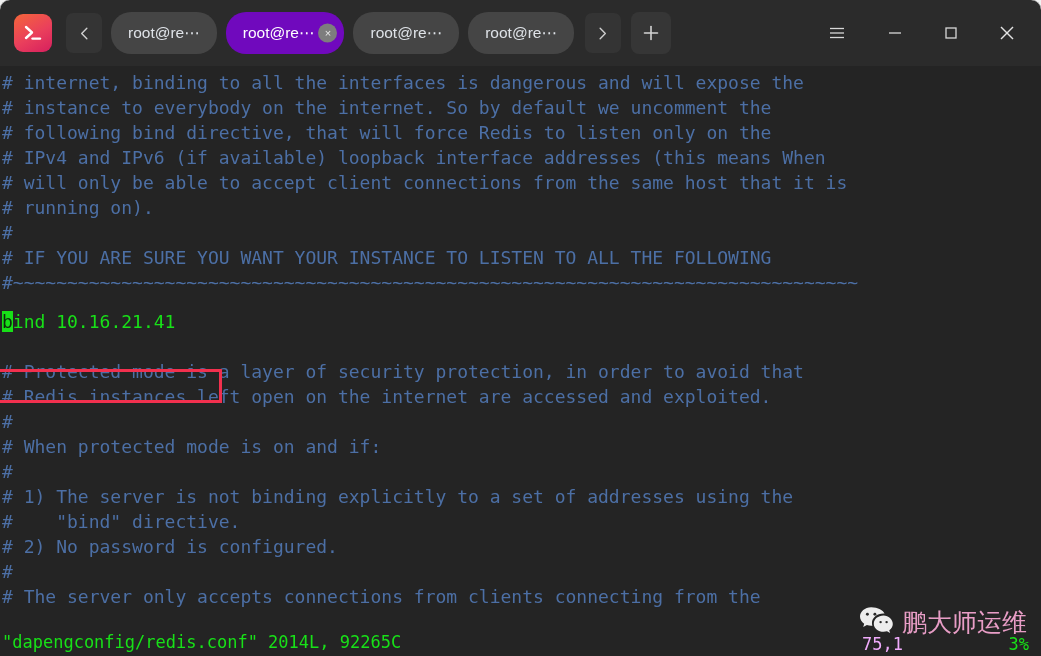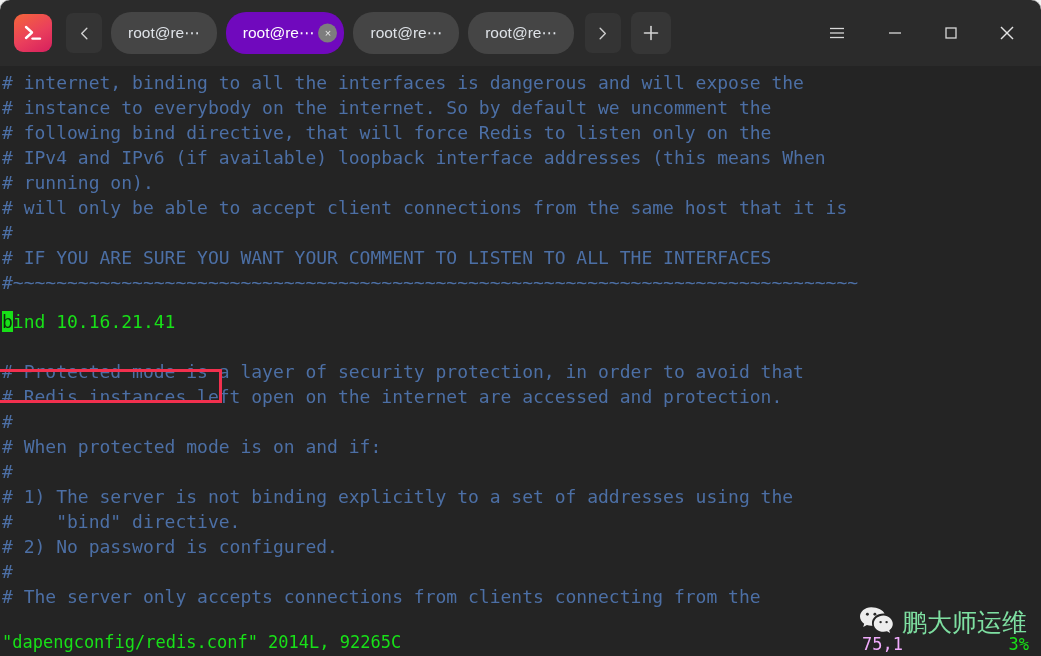--- a/index.html
+++ b/index.html
@@ -223,21 +223,21 @@
     bottom: 18px;
     display: flex;
     align-items: center;
     gap: 7px;
     opacity: 0.92;
     pointer-events: none;
   }
   #watermark .wm-text {
     font-family: "DejaVu Sans", sans-serif;
     font-size: 25px;
-    color: #86efac;
+    color: #f9a8d4;
     letter-spacing: 0px;
     line-height: 1;
   }
 
   
   .corner-mask {
     position: absolute;
     top: 0;
     width: 12px;
     height: 12px;
@@ -342,29 +342,29 @@
     <div class="corner-mask right"></div>
   </div>
 
   <div id="terminal">
 
     <div id="term-lines">
         <div class="term-line"># internet, binding to all the interfaces is dangerous and will expose the</div>
         <div class="term-line"># instance to everybody on the internet. So by default we uncomment the</div>
         <div class="term-line"># following bind directive, that will force Redis to listen only on the</div>
         <div class="term-line"># IPv4 and IPv6 (if available) loopback interface addresses (this means When</div>
+        <div class="term-line"># will only be able to accept client connections from the same host that it is</div>
         <div class="term-line"># running on).</div>
-        <div class="term-line"># will only be able to accept client connections from the same host that it is</div>
         <div class="term-line">#</div>
-        <div class="term-line"># IF YOU ARE SURE YOU WANT YOUR COMMENT TO LISTEN TO ALL THE INTERFACES</div>
+        <div class="term-line"># IF YOU ARE SURE YOU WANT YOUR INSTANCE TO LISTEN TO ALL THE FOLLOWING</div>
         <div class="term-line">#~~~~~~~~~~~~~~~~~~~~~~~~~~~~~~~~~~~~~~~~~~~~~~~~~~~~~~~~~~~~~~~~~~~~~~~~~~~~~~</div>
         <div class="term-line green"><span class="cursor-char">b</span>ind 10.16.21.41</div>
         <div class="term-line"> </div>
         <div class="term-line"># Protected mode is a layer of security protection, in order to avoid that</div>
-        <div class="term-line"># Redis instances left open on the internet are accessed and protection.</div>
+        <div class="term-line"># Redis instances left open on the internet are accessed and exploited.</div>
         <div class="term-line">#</div>
         <div class="term-line"># When protected mode is on and if:</div>
         <div class="term-line">#</div>
         <div class="term-line"># 1) The server is not binding explicitly to a set of addresses using the</div>
         <div class="term-line">#    "bind" directive.</div>
         <div class="term-line"># 2) No password is configured.</div>
         <div class="term-line">#</div>
         <div class="term-line"># The server only accepts connections from clients connecting from the</div>
       </div>
 

